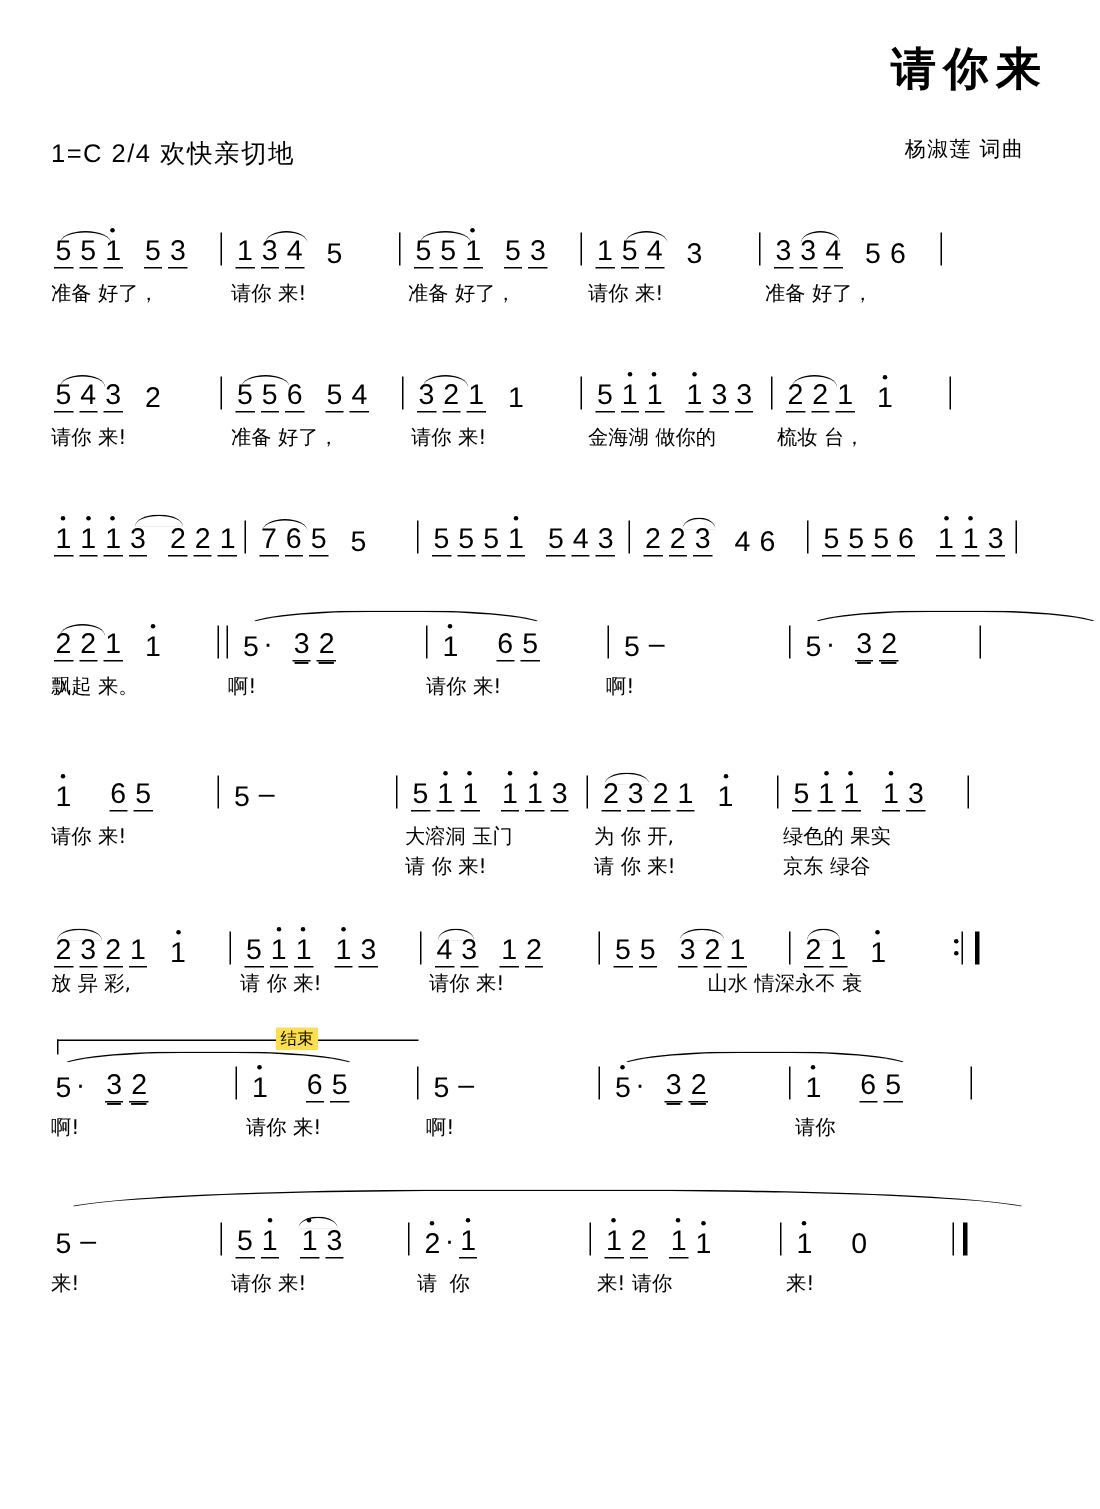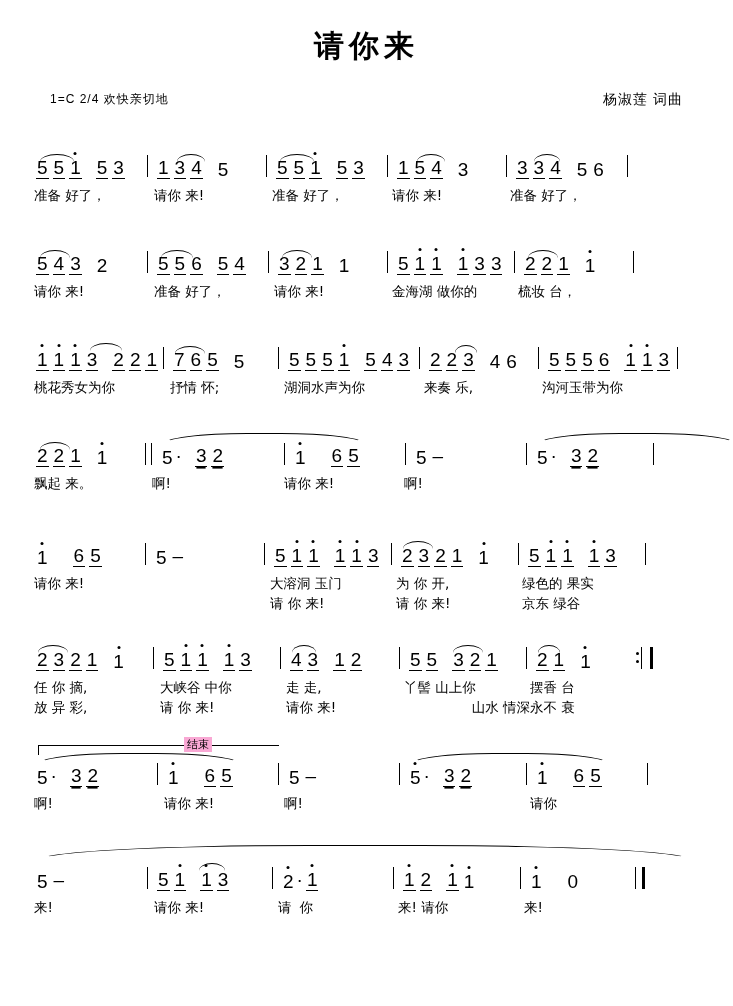--- a/index.html
+++ b/index.html
@@ -16,40 +16,40 @@
     overflow: hidden;
   }
   .sheet {
     position: relative;
     width: 733px;
     height: 1006px;
     box-sizing: border-box;
     padding: 0 34px;
   }
   .title {
-    text-align: center;
+    text-align: right;
     font-family: "DejaVu Serif", serif;
     font-size: 30px;
     font-weight: bold;
     letter-spacing: 5px;
     margin-top: 26px;
     margin-bottom: 4px;
   }
   .meta-row {
     position: relative;
     height: 26px;
     margin-top: 24px;
     margin-bottom: 6px;
   }
   .meta-left {
     position: absolute;
-    left: 16px;
+    left: 0;
     top: 0;
     font-family: "Liberation Sans", sans-serif;
-    font-size: 12px;
+    font-size: 17px;
     letter-spacing: 1px;
   }
   .meta-right {
     position: absolute;
     right: 16px;
     top: 0;
     font-family: "Liberation Sans", sans-serif;
     font-size: 14px;
     letter-spacing: 1px;
   }
@@ -178,21 +178,21 @@
     border-top-left-radius: 50% 120%;
     border-top-right-radius: 50% 120%;
     border-left: 1.3px solid transparent;
     border-right: 1.3px solid transparent;
     height: 10px;
   }
   .ending-label {
     position: absolute;
     font-family: "DejaVu Sans", sans-serif;
     font-size: 11px;
-    background: #f9a8d4;
+    background: #fde047;
     padding: 0 3px;
   }
   .ending-bracket {
     position: absolute;
     border-top: 1.2px solid #000;
     border-left: 1.2px solid #000;
     height: 9px;
   }
 </style>
 </head>
@@ -359,27 +359,20 @@
       <span class="measure" style="width:124px;">
         <span class="note u1">5</span>
         <span class="note u1">5</span>
         <span class="note u1">5</span>
         <span class="note u1">6</span>
         <span class="note u1 oct-up gap">1</span>
         <span class="note u1 oct-up">1</span>
         <span class="note u1">3</span>
       </span>
       <span class="bar"></span>
-    </div>
-    <div class="lyric-row">
-      <span class="lyric-cell" style="width:136px;">桃花秀女为你</span>
-      <span class="lyric-cell" style="width:114px;">抒情   怀;</span>
-      <span class="lyric-cell" style="width:140px;">湖洞水声为你</span>
-      <span class="lyric-cell" style="width:118px;">来奏   乐,</span>
-      <span class="lyric-cell" style="width:138px;">沟河玉带为你</span>
     </div>
   </div>
 
   <div class="system" style="margin-top:40px;">
     <div class="sysline">
       <span class="measure" style="width:104px;">
         <span class="slur" style="left:6px; top:-4px; width:30px;"></span>
         <span class="note u1">2</span>
         <span class="note u1">2</span>
         <span class="note u1">1</span>
@@ -515,27 +508,20 @@
         <span class="note u1">1</span>
       </span>
       <span class="bar"></span>
       <span class="measure" style="width:100px;">
         <span class="slur" style="left:4px; top:-5px; width:22px;"></span>
         <span class="note u1">2</span>
         <span class="note u1">1</span>
         <span class="note oct-up gap">1</span>
       </span>
       <span class="bar repeat-end"></span>
-    </div>
-    <div class="lyric-row">
-      <span class="lyric-cell" style="width:126px;">任 你  摘,</span>
-      <span class="lyric-cell" style="width:126px;">大峡谷 中你</span>
-      <span class="lyric-cell" style="width:118px;">走  走,</span>
-      <span class="lyric-cell" style="width:126px;">丫髻   山上你</span>
-      <span class="lyric-cell" style="width:114px;">摆香  台</span>
     </div>
     <div class="lyric-row second">
       <span class="lyric-cell" style="width:126px;">放 异  彩,</span>
       <span class="lyric-cell" style="width:126px;">请 你 来!</span>
       <span class="lyric-cell" style="width:118px;">请你  来!</span>
       <span class="lyric-cell" style="width:126px;text-align:right;">山水   情深</span>
       <span class="lyric-cell" style="width:114px;">永不  衰</span>
     </div>
   </div>
 

